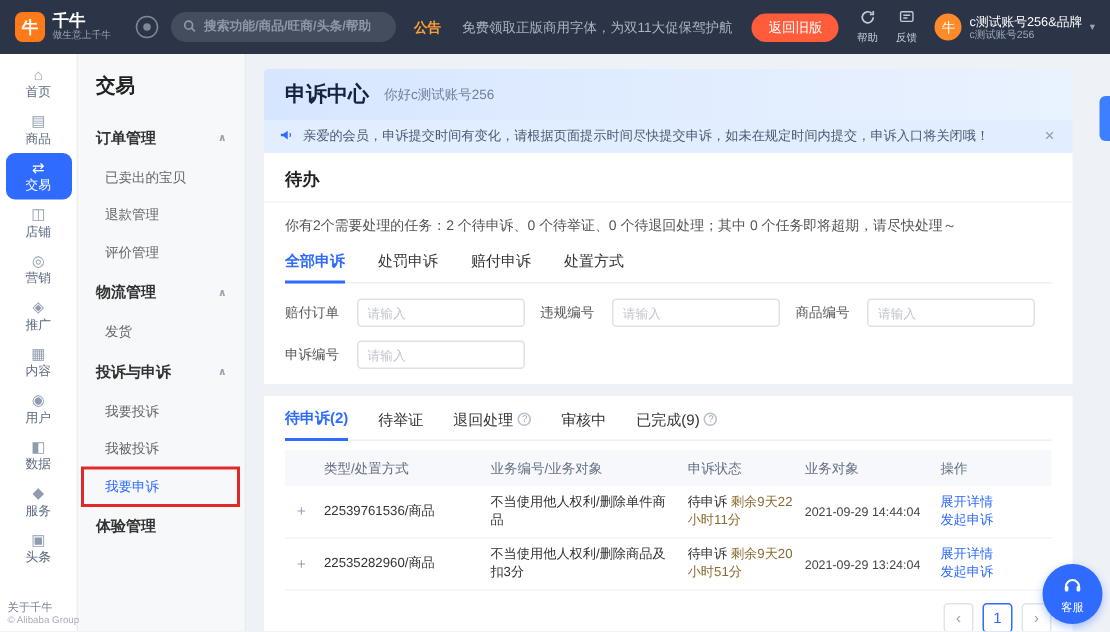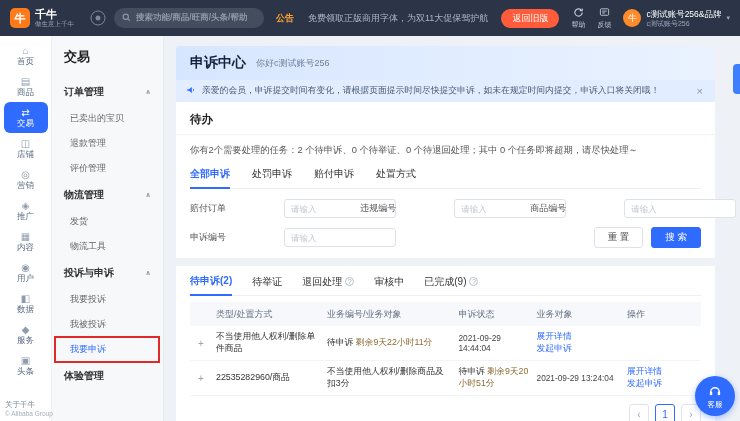--- a/index.html
+++ b/index.html
@@ -61,21 +61,21 @@
   .todo-title { font-size:11.5px; font-weight:bold; color:#222; padding:2px 14px 7px; border-bottom:1px solid #f0f2f5; margin:0 -14px; }
   .todo-text { font-size:9.3px; color:#555; margin-top:9px; }
 
   .tabs { display:flex; gap:22px; border-bottom:1px solid #eef0f4; margin-top:10px; }
   .tab { font-size:10px; color:#333; padding-bottom:6px; cursor:pointer; }
   .tab.active { color:#2f6bff; border-bottom:2px solid #2f6bff; margin-bottom:-1px; font-weight:bold; }
 
   .form { margin-top:10px; }
   .frow { display:flex; align-items:center; margin-bottom:9px; }
   .frow:last-child { margin-bottom:0; }
-  .field { display:flex; align-items:center; width:33.3%; flex:0 0 auto;gap:46px; }
+  .field { display:flex; align-items:center; width:33.3%; flex:0 0 auto; }
   .field label { font-size:9px; color:#555; width:48px; flex:0 0 auto; }
   .field input { width:112px; height:19px; border:1px solid #dde1e8; border-radius:3px; font-size:8.5px; padding:0 6px; color:#333; font-family:inherit; outline:none; }
   .field input::placeholder { color:#c0c6cf; }
   .btns { margin-left:auto; display:flex; gap:8px; }
   .btn { height:21px; padding:0 13px; border-radius:3px; font-size:9.5px; cursor:pointer; font-family:inherit; }
   .btn.ghost { background:#fff; border:1px solid #dde1e8; color:#555; }
   .btn.primary { background:#2f6bff; border:1px solid #2f6bff; color:#fff; }
 
   .card-b { margin-top:8px; padding:8px 14px 4px; }
   .stabs { display:flex; gap:20px; border-bottom:1px solid #eef0f4; }
@@ -222,21 +222,20 @@
   </div>
   <div class="sm-item">已卖出的宝贝</div>
   <div class="sm-item">退款管理</div>
   <div class="sm-item">评价管理</div>
 
   <div class="sm-group">
     <span>物流管理</span>
     <span class="ch">∧</span>
   </div>
   <div class="sm-item">发货</div>
-  <div class="sm-item">物流工具</div>
 
   <div class="sm-group">
     <span>投诉与申诉</span>
     <span class="ch">∧</span>
   </div>
   <div class="sm-item">我要投诉</div>
   <div class="sm-item">我被投诉</div>
   <div class="sm-item active">
     <span>我要申诉</span>
     <span class="annot"></span>
@@ -292,24 +291,20 @@
         <div class="field">
           <label>商品编号</label>
           <input placeholder="请输入" style="">
         </div>
       </div>
       <div class="frow">
         <div class="field">
           <label>申诉编号</label>
           <input placeholder="请输入" style="">
         </div>
-        <div class="btns">
-          <button class="btn ghost">重 置</button>
-          <button class="btn primary">搜 索</button>
-        </div>
       </div>
     </div>
   </section>
 
   <section class="card card-b">
     <div class="stabs">
       <div class="stab active">
         <span>待申诉(2)</span>
       </div>
       <div class="stab">
@@ -333,20 +328,21 @@
         <div></div>
         <div>类型/处置方式</div>
         <div>业务编号/业务对象</div>
         <div>申诉状态</div>
         <div>业务对象</div>
         <div>操作</div>
       </div>
 
       <div class="trow">
         <div class="plus">+</div>
+        <div>22539761536/商品</div>
         <div>不当使用他人权利/删除单件商品</div>
         <div>
           <span>待申诉</span>
           <span class="remain">剩余9天22小时11分</span>
         </div>
         <div class="tcell-time">2021-09-29 14:44:04</div>
         <div>
           <span class="lnk">展开详情</span>
           <span class="lnk">发起申诉</span>
         </div>

